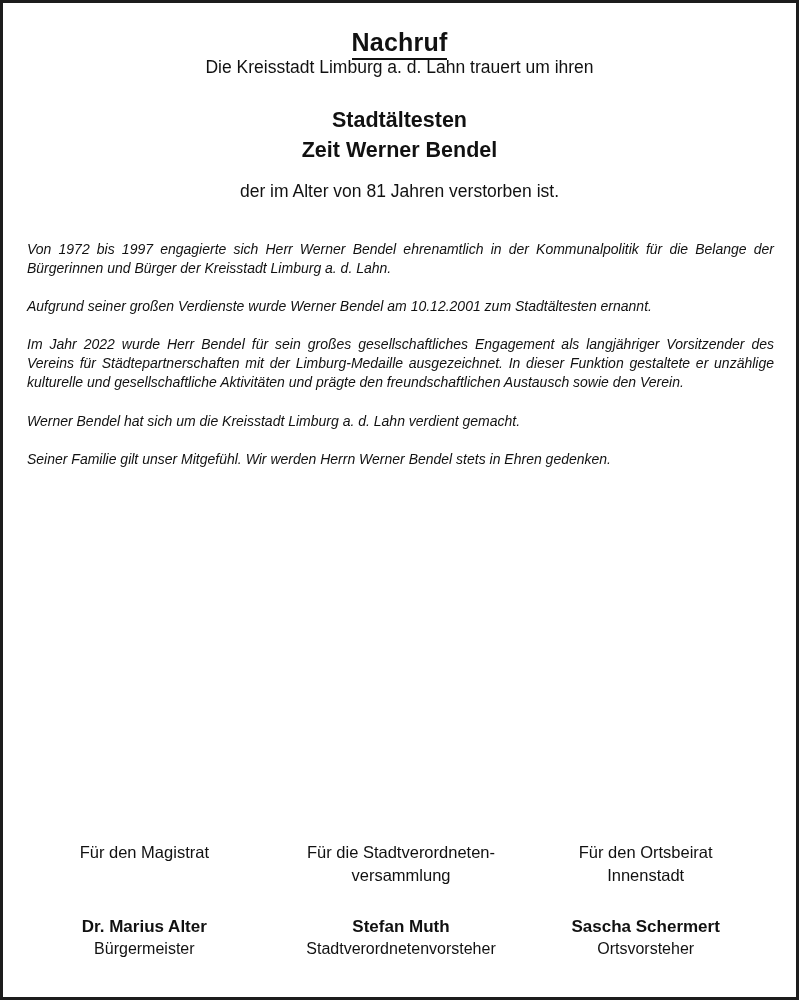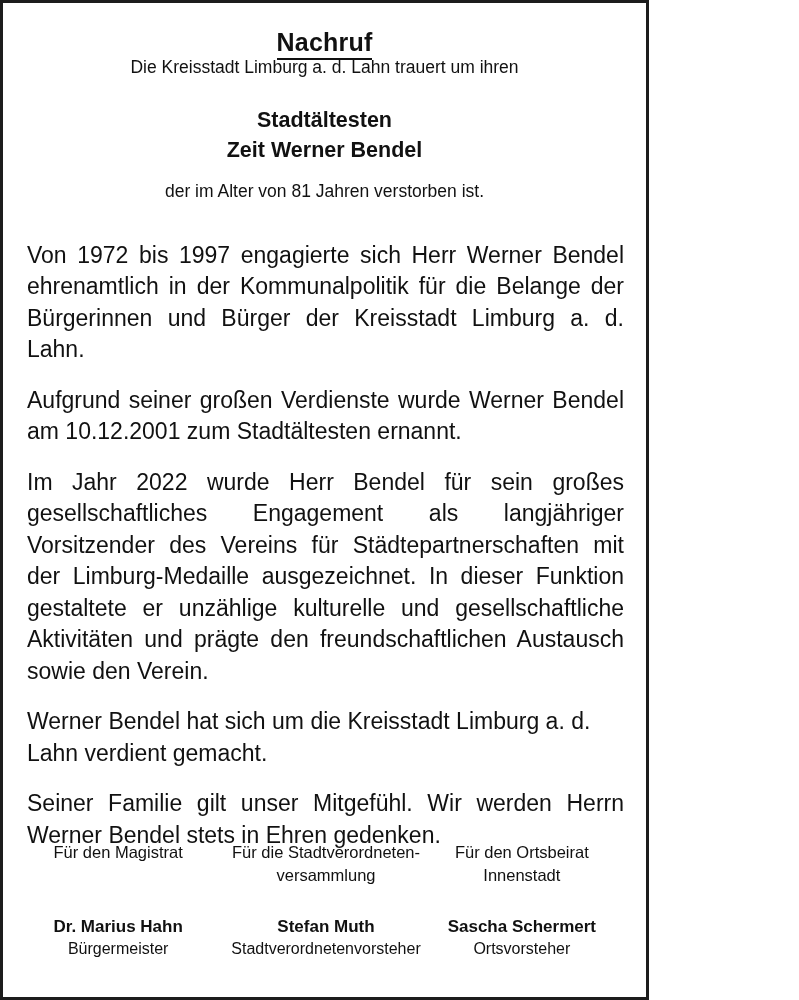--- a/index.html
+++ b/index.html
@@ -6,21 +6,21 @@
     margin: 0;
     padding: 0;
     background: #ffffff;
   }
   body {
     font-family: "Liberation Sans", sans-serif;
     color: #111111;
   }
   .page {
     position: relative;
-    width: 649px;
+    width: 799px;
     height: 1000px;
     box-sizing: border-box;
     background: #ffffff;
     border-top: 3px solid #1c1c1c;
     border-left: 3px solid #1c1c1c;
     border-right: 3px solid #1c1c1c;
     border-bottom: 3px solid #1c1c1c;
     overflow: hidden;
   }
   .inner {
@@ -66,24 +66,25 @@
 
   
   .body-block {
     margin-top: 38px;
     padding-left: 3px;
     padding-right: 1px;
   }
   .para {
     text-align: justify;
     text-justify: inter-word;
-    font-size: 23px;
+    font-size: 14px;
     line-height: 1.37;
     margin: 0 0 19px 0;
     hyphens: manual;
+    font-style: italic;
   }
   .para:last-child { margin-bottom: 0; }
   .para.noj {
     text-align: left;
   }
 
   
   .sig-block {
     position: absolute;
     left: 3px;
@@ -136,21 +137,21 @@
       <p class="para">Von 1972 bis 1997 engagierte sich Herr Werner Bendel ehrenamtlich in der Kommunalpolitik für die Belange der Bürgerinnen und Bürger der Kreisstadt Limburg a. d. Lahn.</p>
       <p class="para">Aufgrund seiner großen Verdienste wurde Werner Bendel am 10.12.2001 zum Stadtältesten ernannt.</p>
       <p class="para">Im Jahr 2022 wurde Herr Bendel für sein großes gesellschaftliches Engagement als langjähriger Vorsitzender des Vereins für Städtepartnerschaften mit der Limburg-Medaille ausgezeichnet. In dieser Funktion gestaltete er unzählige kulturelle und gesellschaftliche Aktivitäten und prägte den freundschaftlichen Austausch sowie den Verein.</p>
       <p class="para noj">Werner Bendel hat sich um die Kreisstadt Limburg a. d. Lahn verdient gemacht.</p>
       <p class="para">Seiner Familie gilt unser Mitgefühl. Wir werden Herrn Werner Bendel stets in Ehren gedenken.</p>
     </div>
 
     <div class="sig-block">
       <div class="sig-col c1">
         <div class="sig-role">Für den Magistrat</div>
-        <div class="sig-name">Dr. Marius Hahn</div>
+        <div class="sig-name">Dr. Marius Alter</div>
         <div class="sig-office">Bürgermeister</div>
       </div>
       <div class="sig-col c2">
         <div class="sig-role">Für die Stadtverordneten-<br>versammlung</div>
         <div class="sig-name">Stefan Muth</div>
         <div class="sig-office">Stadtverordnetenvorsteher</div>
       </div>
       <div class="sig-col c3">
         <div class="sig-role">Für den Ortsbeirat<br>Innenstadt</div>
         <div class="sig-name">Sascha Schermert</div>

